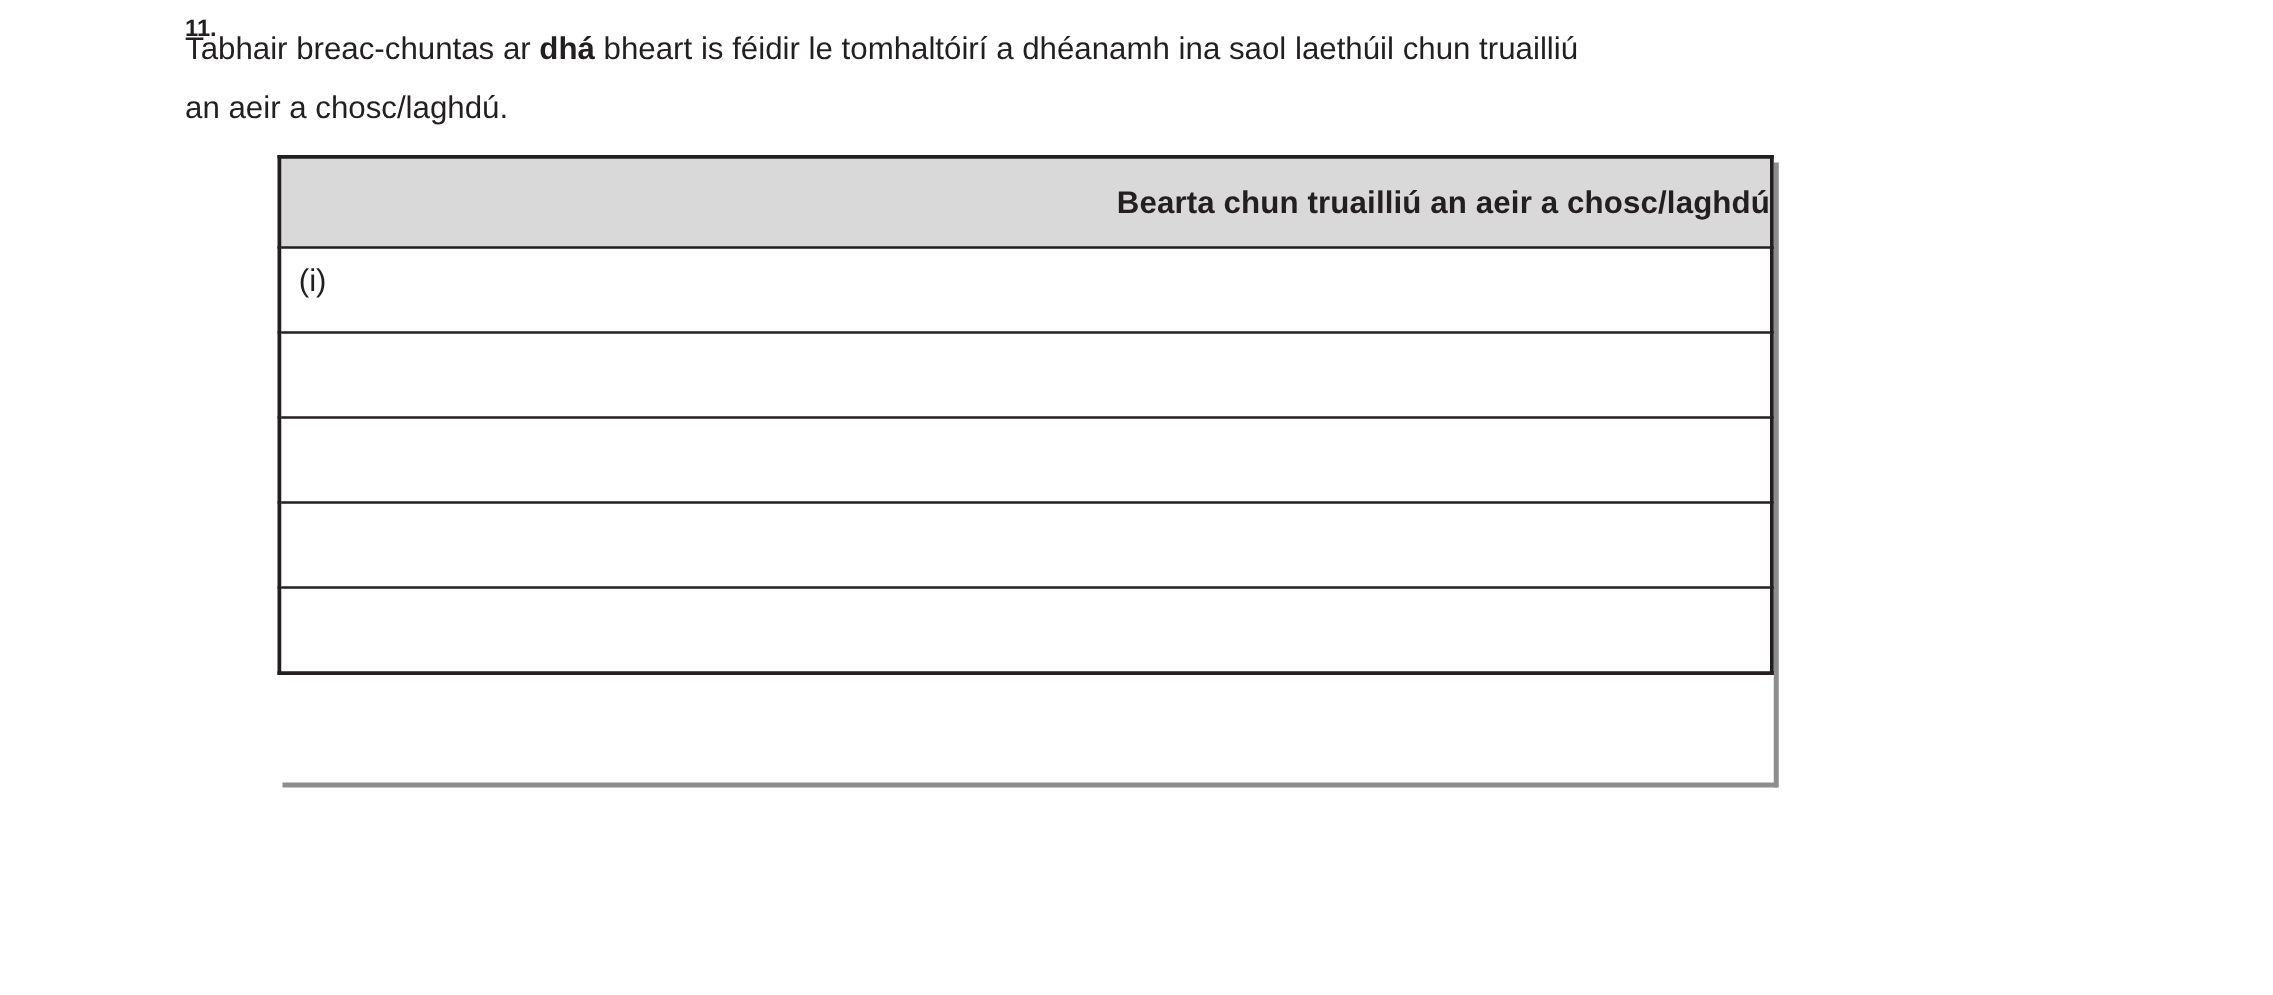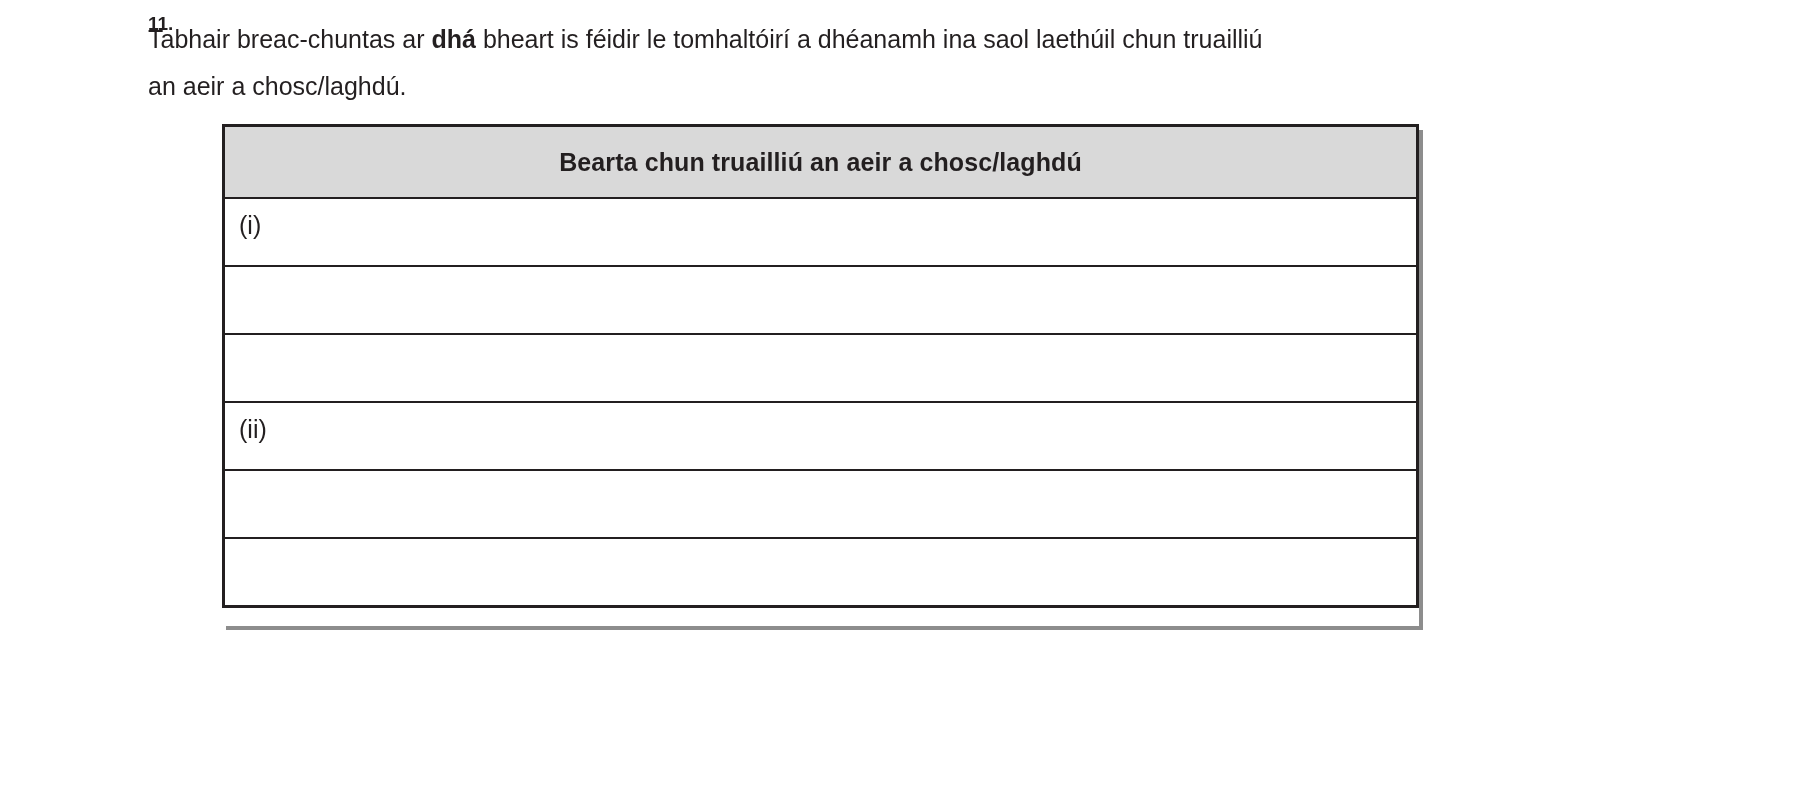--- a/index.html
+++ b/index.html
@@ -59,21 +59,21 @@
   }
   .answer-table td,
   .answer-table th {
     border: 2px solid #231f20;
     padding: 0;
     vertical-align: top;
   }
   .answer-table th.header-cell {
     background: #d9d9d9;
     height: 70px;
-    text-align: center;
+    text-align: right;
     vertical-align: middle;
     font-size: 25px;
     font-weight: bold;
     letter-spacing: 0.1px;
   }
   .answer-table td.answer-cell {
     height: 66px;
   }
   .answer-table td.answer-cell .label {
     display: block;
@@ -133,25 +133,20 @@
         <td class="blank-cell">
           <span class="label"></span>
         </td>
       </tr>
       <tr>
         <td class="blank-cell">
           <span class="label"></span>
         </td>
       </tr>
       <tr>
-        <td class="answer-cell">
-          <span class="label">(ii)</span>
-        </td>
-      </tr>
-      <tr>
         <td class="blank-cell">
           <span class="label"></span>
         </td>
       </tr>
       <tr>
         <td class="blank-cell">
           <span class="label"></span>
         </td>
       </tr>
     </tbody>

